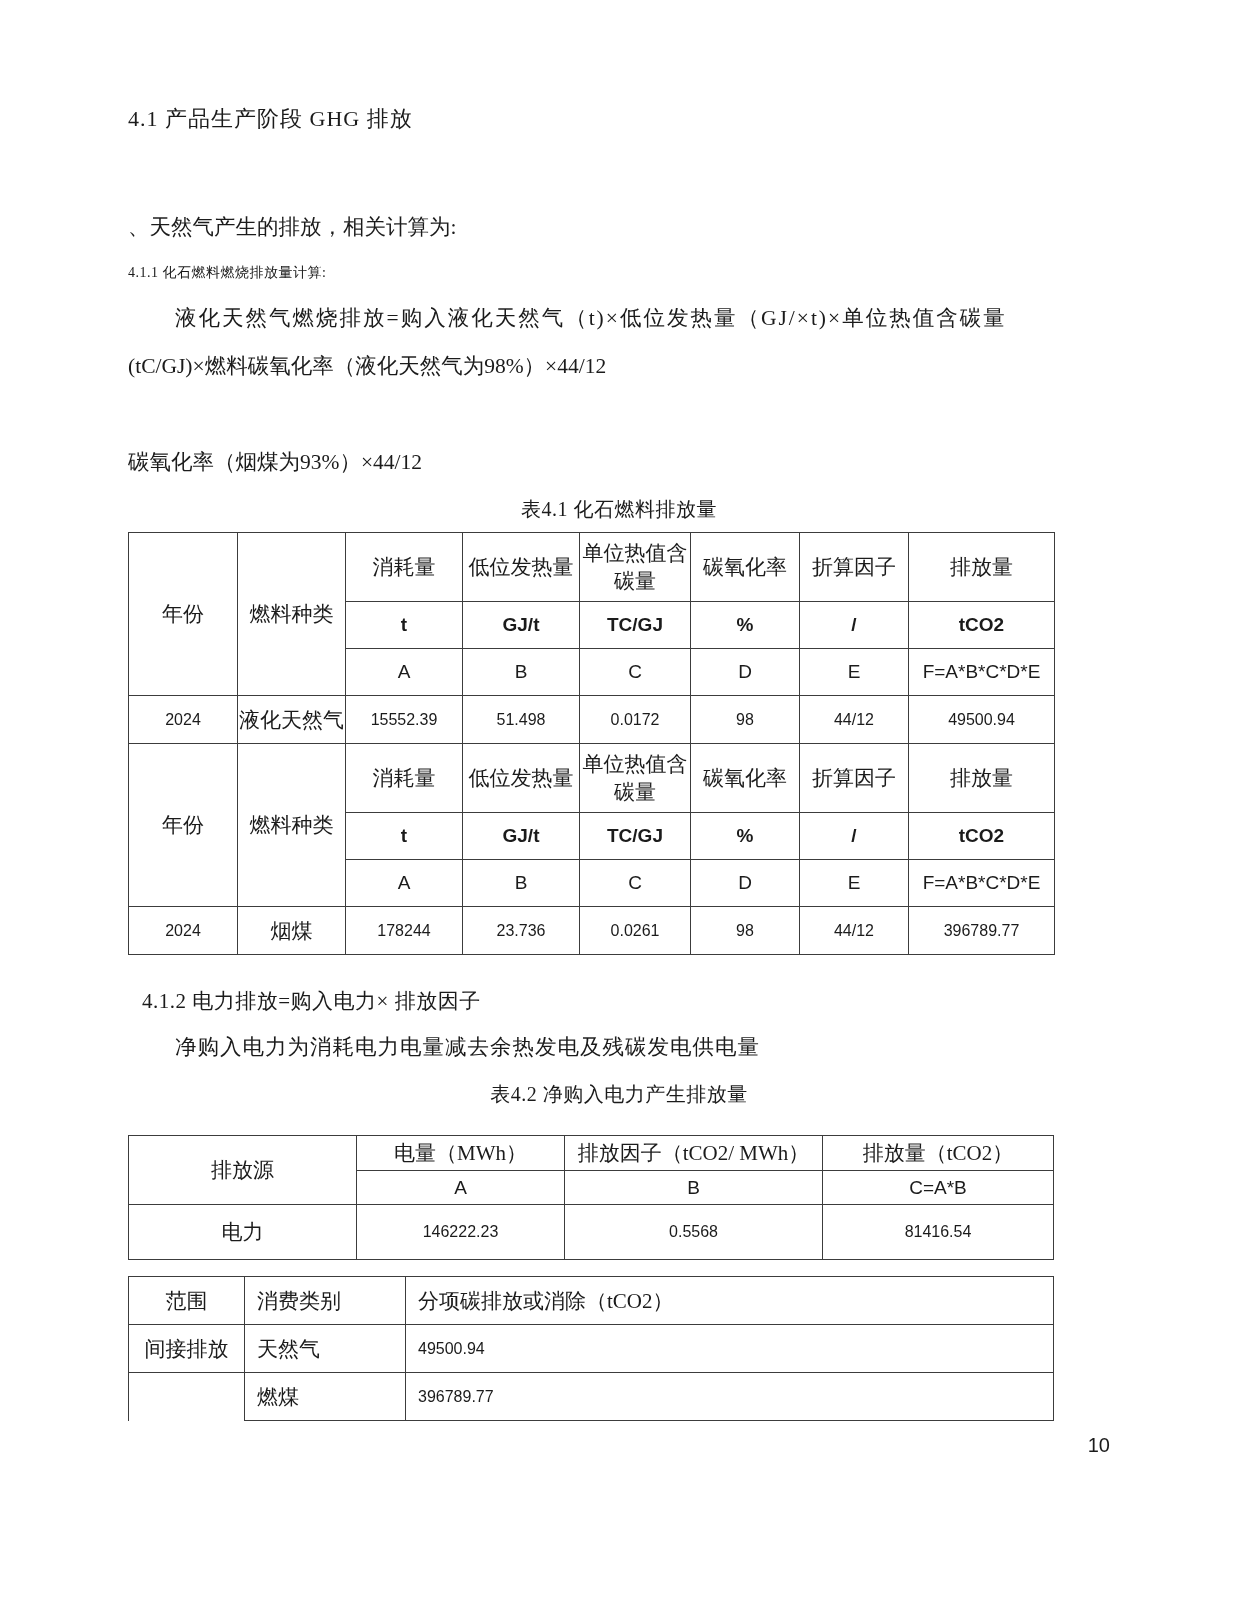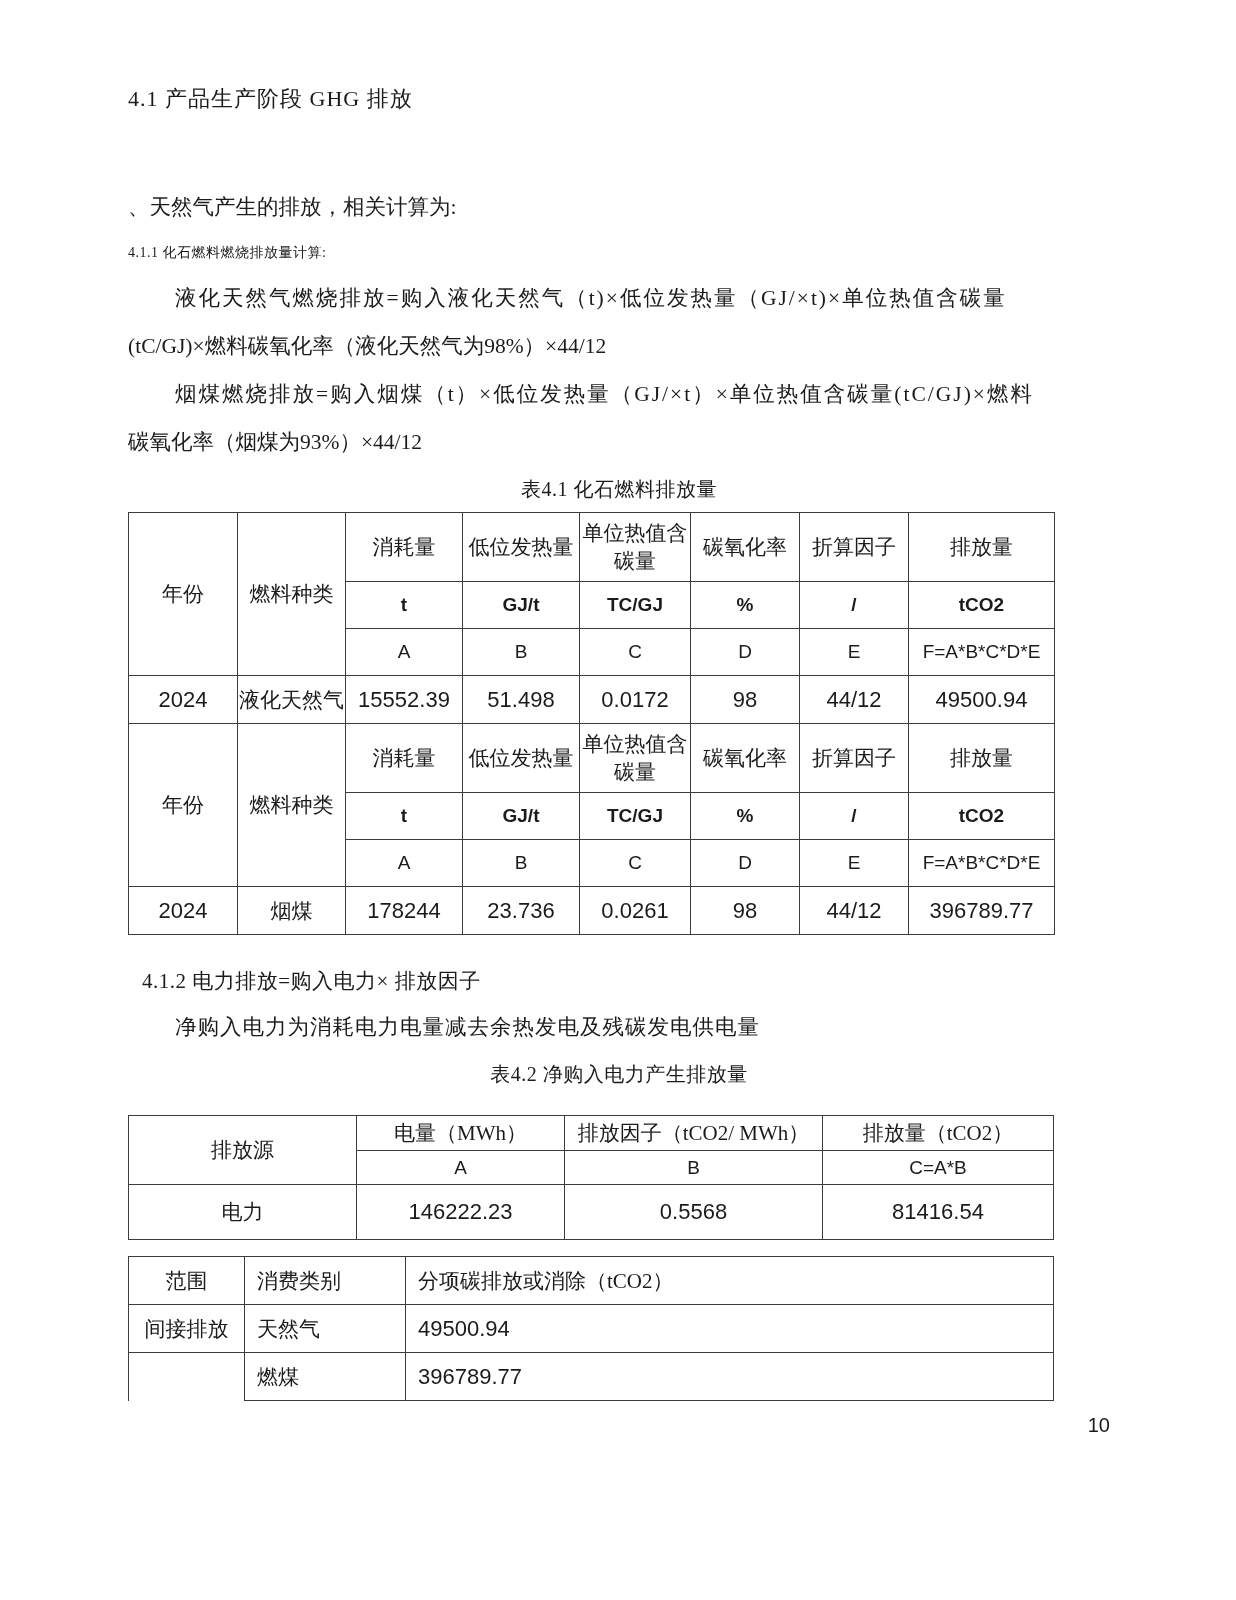--- a/index.html
+++ b/index.html
@@ -4,21 +4,21 @@
 <style>
   * { margin: 0; padding: 0; box-sizing: border-box; }
   html, body { background: #ffffff; }
   body {
     width: 1236px; height: 1600px;
     color: #1b1b1b;
     font-family: "Liberation Serif", "DejaVu Serif", serif;
     overflow: hidden;
   }
   .content {
-    padding: 80px 126px 0 128px;
+    padding: 100px 126px 0 128px;
     width: 1236px;
   }
 
   
   .h-41 {
     font-size: 22px; font-weight: normal; line-height: 38px;
     letter-spacing: 1px;
   }
   .body-para {
     margin-top: 14px;
@@ -64,21 +64,21 @@
     margin-top: 8px;
   }
   td {
     border: 1.5px solid #3c3c3c;
     text-align: center; vertical-align: middle;
     overflow: visible; white-space: nowrap;
   }
   .cjk { font-family: "Liberation Serif", "DejaVu Serif", serif; font-size: 21px; }
   .num {
     font-family: "Liberation Sans", "DejaVu Sans", sans-serif;
-    font-size: 22px;
+    font-size: 16px;
   }
   .unit {
     font-family: "Liberation Sans", "DejaVu Sans", sans-serif;
     font-size: 19px; font-weight: 600;
   }
   .letter {
     font-family: "Liberation Sans", "DejaVu Sans", sans-serif;
     font-size: 19px; font-weight: 500;
   }
 
@@ -106,21 +106,21 @@
 <div class="content">
 
   <h2 class="h-41">4.1 产品生产阶段 GHG 排放</h2>
 
   <p class="body-para"><br><span class="l2">、天然气产生的排放，相关计算为:</span></p>
 
   <h3 class="h-411">4.1.1 化石燃料燃烧排放量计算:</h3>
 
   <p class="formula"><span class="l1 indent2">液化天然气燃烧排放=购入液化天然气（t)×低位发热量（GJ/×t)×单位热值含碳量</span><br><span>(tC/GJ)×燃料碳氧化率（液化天然气为98%）×44/12</span></p>
 
-  <p class="formula"><span class="l1 indent2">烟煤燃烧排放=购入烟煤（t）×低位发热量（GJ/×t）×单位热值含碳量(tC/GJ)×燃料</span><br><span>碳氧化率（烟煤为93%）×44/12</span></p>
+  <p class="formula"><br><span>碳氧化率（烟煤为93%）×44/12</span></p>
 
   <div class="caption">表4.1 化石燃料排放量</div>
 
   <table class="t41">
     <colgroup>
       <col style="width:109px">
         <col style="width:108px">
         <col style="width:117px">
         <col style="width:117px">
       <col style="width:111px">

